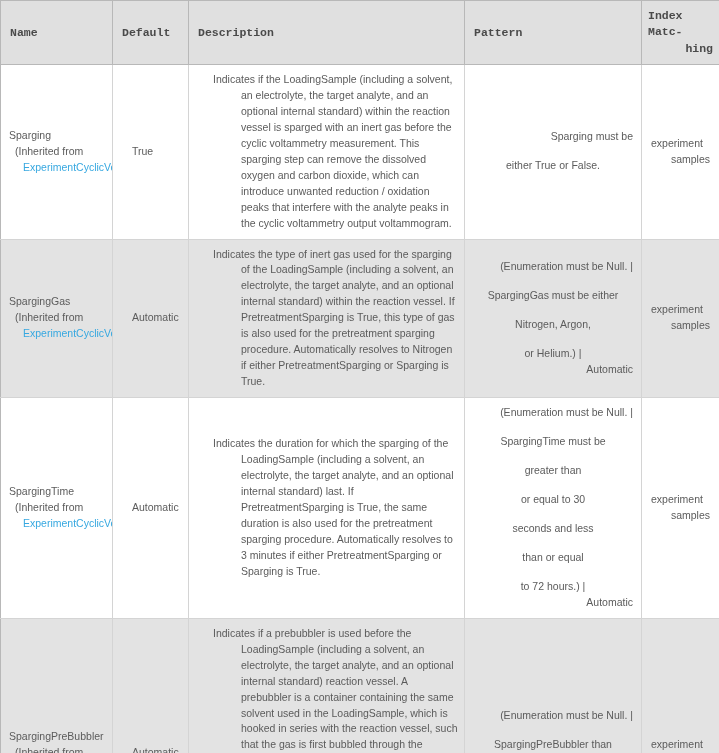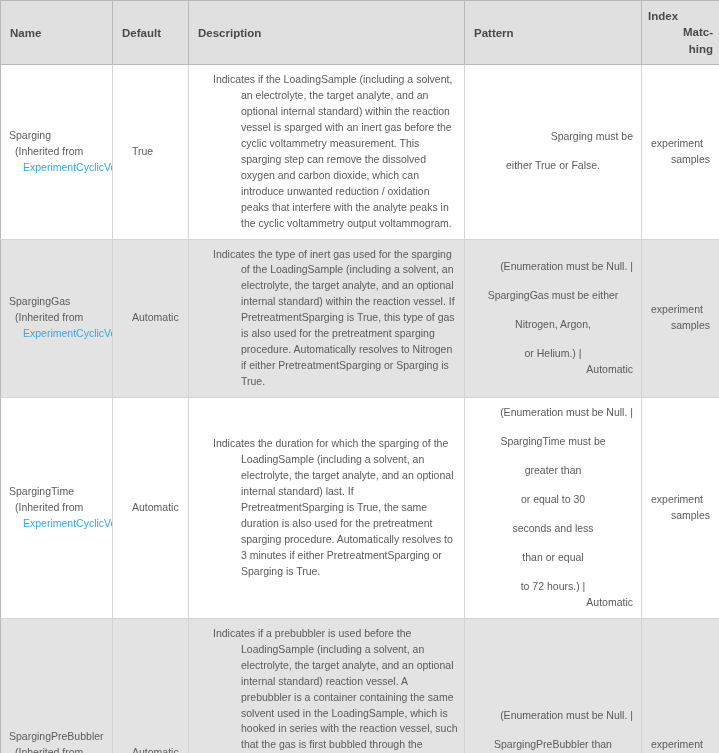--- a/index.html
+++ b/index.html
@@ -35,30 +35,31 @@
     border-right: 1px solid #b8b8b8;
     border-bottom: 1px solid #b8b8b8;
     font-size: 11.5px;
     font-weight: bold;
     color: #4a4a4a;
     text-align: left;
     vertical-align: middle;
     height: 64px;
     padding: 0 9px;
     box-sizing: border-box;
+    font-family: Liberation Mono, monospace;
   }
   thead th:last-child { border-right: none; }
 
   th.th-index {
     text-align: center;
     line-height: 1.42;
     padding: 0 6px;
   }
   th.th-index .idx-l1 { display: block; text-align: left; }
-  th.th-index .idx-l2 { display: block; text-align: right; }
+  th.th-index .idx-l2 { display: block; text-align: left; }
   th.th-index .idx-l3 { display: block; text-align: right; }
 
   tbody td {
     border-right: 1px solid #d4d4d4;
     border-top: 1px solid #d4d4d4;
     font-size: 10.5px;
     line-height: 1.52;
     vertical-align: middle;
     box-sizing: border-box;
     padding: 6px 8px;

